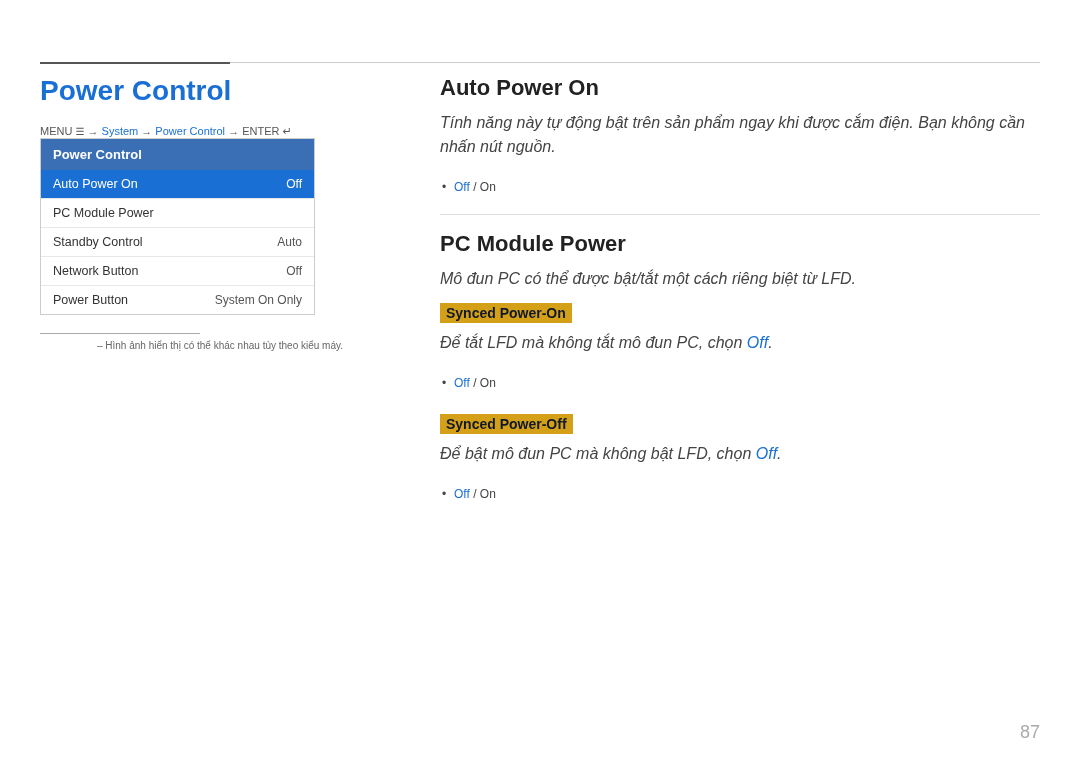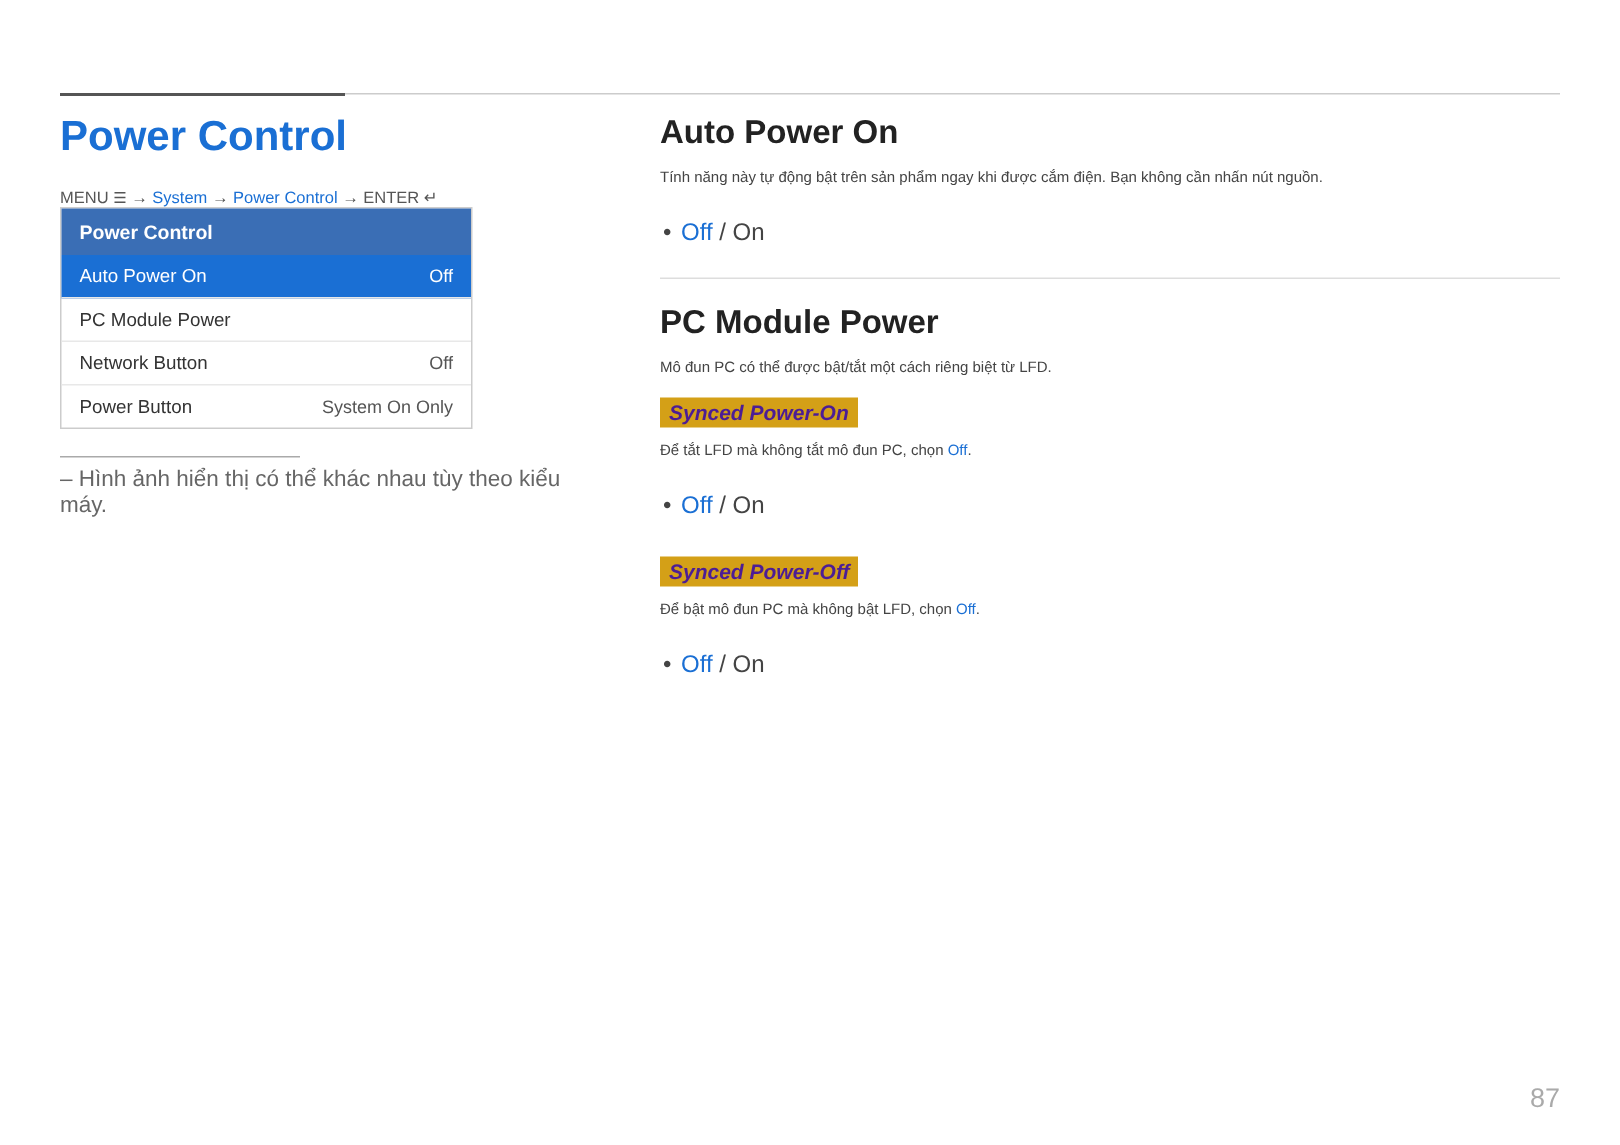--- a/index.html
+++ b/index.html
@@ -94,77 +94,78 @@
 
     .footnote-line {
       width: 160px;
       height: 1px;
       background: #aaa;
       margin-top: 18px;
       margin-bottom: 6px;
     }
 
     .footnote {
-      font-size: 15px;
+      font-size: 10px;
       color: #666;
+      text-align: center;
     }
 
     
     .right-panel {
       position: absolute;
       left: 440px;
       top: 75px;
       right: 40px;
     }
 
     .section-title {
       font-size: 22px;
       font-weight: bold;
       color: #222;
       margin-bottom: 10px;
       font-family: 'Arial', sans-serif;
     }
 
     .section-desc {
-      font-size: 10px;
+      font-size: 16px;
       color: #444;
       margin-bottom: 8px;
       line-height: 1.5;
+      font-style: italic;
     }
 
     .bullet-list {
       list-style: none;
       margin-left: 14px;
       margin-bottom: 20px;
     }
 
     .bullet-list li {
-      font-size: 16px;
+      font-size: 12px;
       color: #444;
       position: relative;
       margin-top: 21px;
     }
 
     .bullet-list li::before {
       content: '•';
       position: absolute;
       left: -12px;
       color: #444;
     }
 
     .subsection-title {
       font-size: 14px;
       font-weight: bold;
-      color: #4c1d95;
+      color: #0f172a;
       background: #d4a017;
       display: inline-block;
       padding: 2px 6px;
       margin-bottom: 8px;
       margin-top: 4px;
-      font-style: italic;
     }
 
     .divider {
       height: 1px;
       background: #ddd;
       margin: 16px 0;
     }
 
     .page-number {
       position: absolute;
@@ -203,20 +204,24 @@
     <div class="menu-item active">
       <span class="item-label">Auto Power On</span>
       <span class="item-value">Off</span>
     </div>
 
     <div class="menu-item">
       <span class="item-label">PC Module Power</span>
       <span class="item-value"></span>
     </div>
 
+    <div class="menu-item">
+      <span class="item-label">Standby Control</span>
+      <span class="item-value">Auto</span>
+    </div>
 
     <div class="menu-item">
       <span class="item-label">Network Button</span>
       <span class="item-value">Off</span>
     </div>
 
     <div class="menu-item">
       <span class="item-label">Power Button</span>
       <span class="item-value">System On Only</span>
     </div>

